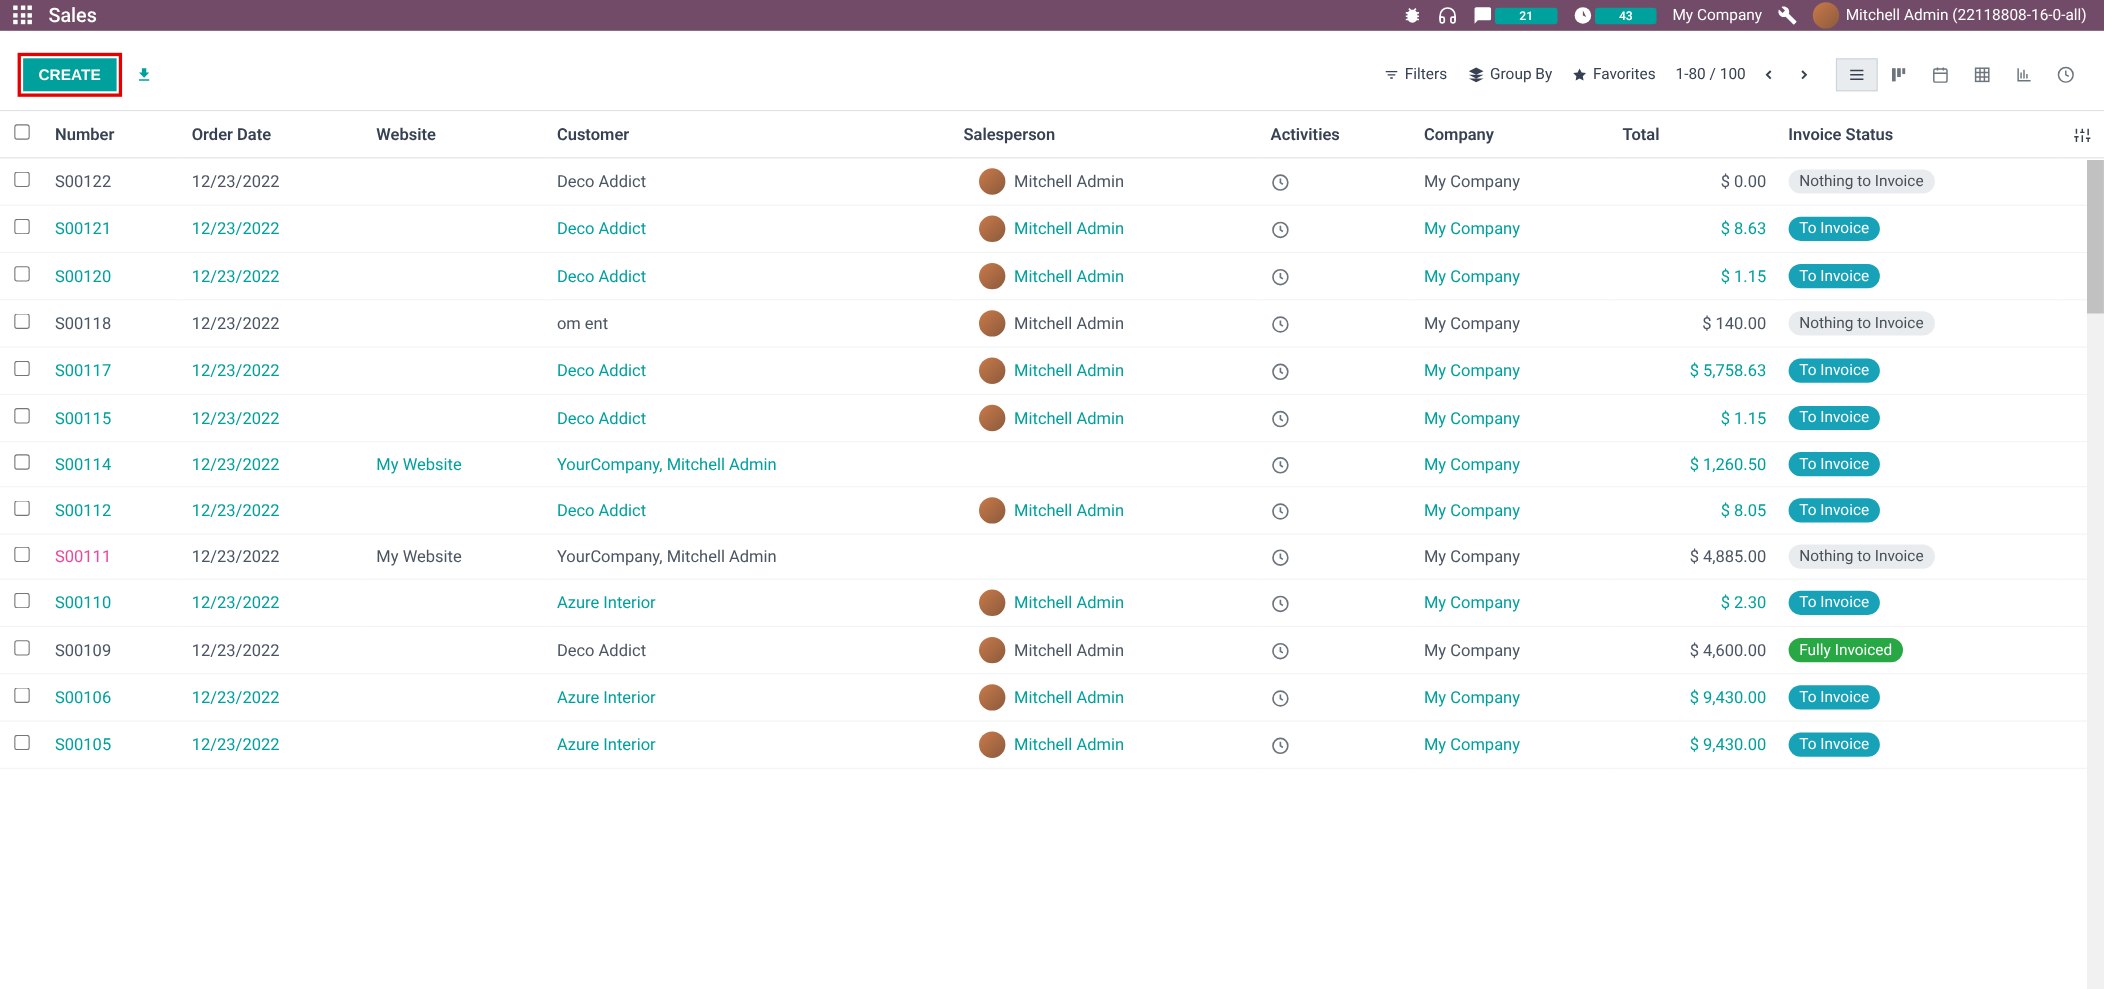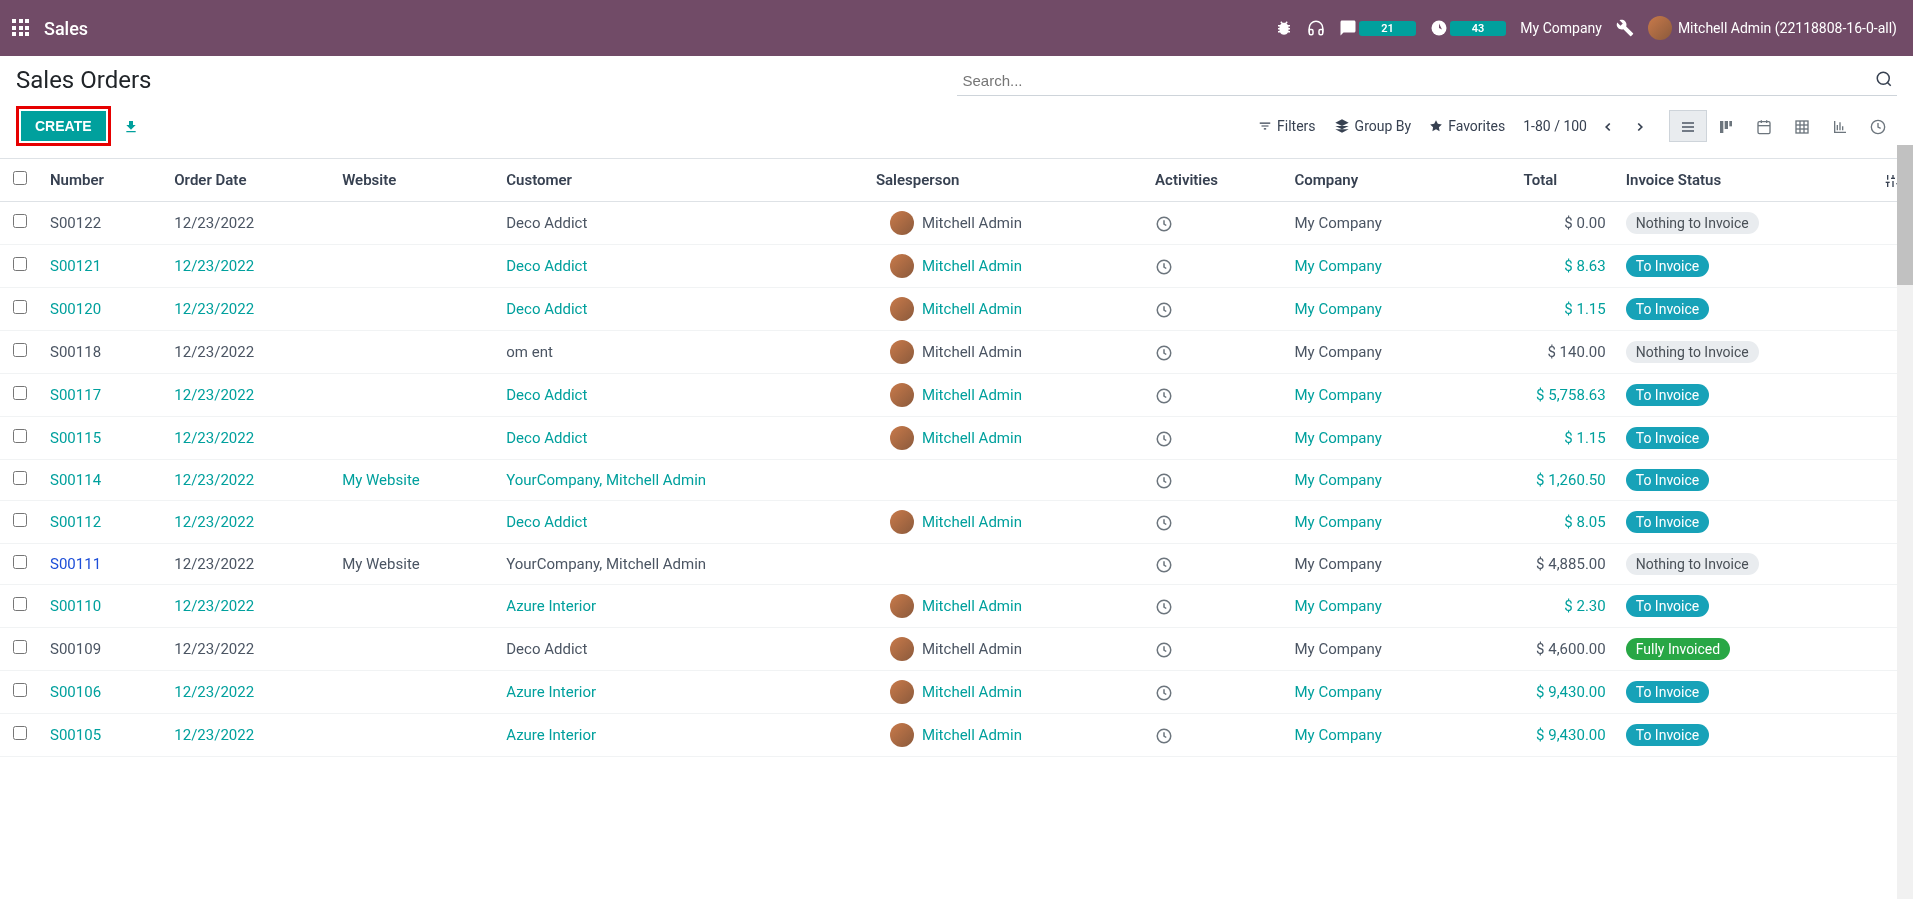--- a/index.html
+++ b/index.html
@@ -1,19 +1,19 @@
 <!DOCTYPE html>
 <html><head>
 <meta charset="utf-8">
 <style>
   * { box-sizing: border-box; margin: 0; padding: 0; }
   body { font-family: -apple-system, BlinkMacSystemFont, "Segoe UI", Roboto, "Helvetica Neue", Arial, sans-serif; font-size: 14px; color: #374151; background: #fff; overflow-x: hidden; }
   
   
-  .navbar { background: #714B67; color: #fff; height: 56px; display: flex; align-items: center; padding: 0 8px; }
+  .navbar { background: #714B67; color: #fff; height: 28px; display: flex; align-items: center; padding: 0 8px; }
   .navbar-left { display: flex; align-items: center; gap: 4px; }
   .apps-icon { width: 18px; height: 18px; display: grid; grid-template-columns: repeat(3,1fr); grid-template-rows: repeat(3,1fr); gap: 2px; margin: 0 10px 0 4px; cursor: pointer; }
   .apps-icon span { background: #fff; width: 4px; height: 4px; }
   .navbar-brand { font-size: 18px; font-weight: 500; color: #fff; margin-right: 16px; }
   .navbar-menu { display: flex; gap: 0; }
   .navbar-menu a { color: #fff; text-decoration: none; padding: 0 14px; font-size: 14px; line-height: 44px; cursor: pointer; }
   .navbar-right { margin-left: auto; display: flex; align-items: center; gap: 14px; padding-right: 8px; }
   .nav-icon { color: #fff; cursor: pointer; display: flex; align-items: center; position: relative; }
   .badge-blue { background: #00A09D; color: #fff; font-size: 11px; padding: 1px 22px; border-radius: 3px; font-weight: 600; margin-left: 2px; }
   .user-avatar { width: 24px; height: 24px; border-radius: 50%; background: linear-gradient(135deg, #c97a4a, #8b5a3c); display: inline-block; margin-right: 6px; vertical-align: middle; }
@@ -39,21 +39,21 @@
   .pager { display: flex; align-items: center; gap: 10px; font-size: 14px; color: #374151; }
   .pager-arrow { cursor: pointer; color: #374151; padding: 0 4px; }
   .view-switcher { display: flex; gap: 0; align-items: center; }
   .view-btn { padding: 6px 10px; cursor: pointer; color: #6c757d; border: 1px solid transparent; }
   .view-btn.active { background: #e9ecef; border: 1px solid #ced4da; color: #374151; }
 
   
   .table-wrap { overflow-x: auto; }
   table { width: 100%; border-collapse: collapse; }
   thead th { text-align: left; padding: 12px 10px; font-weight: 600; color: #374151; border-bottom: 1px solid #dee2e6; font-size: 15px; white-space: nowrap; }
-  thead th.th-total { text-align: center; }
+  thead th.th-total { text-align: left; }
   tbody td { padding: 9px 10px; border-bottom: 1px solid #f1f3f4; font-size: 15px; vertical-align: middle; white-space: nowrap; }
   .checkbox-cell { width: 40px; text-align: center; }
   .checkbox-cell input { cursor: pointer; width: 14px; height: 14px; }
   .link { color: #00A09D; cursor: pointer; }
   .total-cell { text-align: right; font-variant-numeric: tabular-nums; }
   .status-badge { display: inline-block; padding: 3px 10px; border-radius: 12px; font-size: 14px; }
   .status-nothing { background: #e9ecef; color: #495057; }
   .status-toinvoice { background: #17a2b8; color: #fff; }
   .status-fully { background: #28a745; color: #fff; }
   .salesperson-cell { display: flex; align-items: center; gap: 8px; margin-left: 14px; }
@@ -117,32 +117,20 @@
         </svg>
     </div>
     <div class="nav-user">
       <span class="user-avatar"></span>
       <span>Mitchell Admin (22118808-16-0-all)</span>
     </div>
   </div>
 </div>
 
 <div class="control-panel">
-  <div class="cp-row1">
-    <div class="page-title">Sales Orders</div>
-    <div class="search-container">
-      <input class="search-input" placeholder="Search..." style="">
-      <span class="search-icon-right">
-        <svg width="18" height="18" viewBox="0 0 24 24" fill="none" stroke="currentColor" stroke-width="2">
-            <circle cx="11" cy="11" r="8"></circle>
-            <path d="m21 21-4.35-4.35"></path>
-          </svg>
-      </span>
-    </div>
-  </div>
   <div class="cp-row2">
     <span class="create-highlight">
       <button class="btn-create">Create</button>
     </span>
     <span class="import-icon">
       <svg width="16" height="16" viewBox="0 0 24 24" fill="currentColor">
           <path d="M19 9h-4V3H9v6H5l7 7 7-7zM5 18v2h14v-2H5z"></path>
         </svg>
     </span>
     <div class="cp-right">
@@ -415,21 +403,21 @@
                 <circle cx="12" cy="12" r="9"></circle>
                 <polyline points="12 7 12 12 15 14"></polyline>
               </svg></span></td>
           <td><span class="link" style="">My Company</span></td>
           <td class="total-cell"><span class="link" style="">$ 8.05</span></td>
           <td><span class="status-badge status-toinvoice">To Invoice</span></td>
           <td class="gear-cell"></td>
         </tr>
         <tr>
           <td class="checkbox-cell"><input type="checkbox" style=""></td>
-          <td><span class="" style="color:#1d4ed8;">S00111</span></td>
+          <td><span class="" style="color:#ec4899;">S00111</span></td>
           <td><span class="" style="color:#4b5563;">12/23/2022</span></td>
           <td><span class="" style="color:#4b5563;">My Website</span></td>
           <td><span class="" style="color:#4b5563;">YourCompany, Mitchell Admin</span></td>
           <td></td>
           <td><span class="activity-icon"><svg width="18" height="18" viewBox="0 0 24 24" fill="none" stroke="currentColor" stroke-width="2">
                 <circle cx="12" cy="12" r="9"></circle>
                 <polyline points="12 7 12 12 15 14"></polyline>
               </svg></span></td>
           <td><span class="" style="color:#4b5563;">My Company</span></td>
           <td class="total-cell"><span class="" style="color:#4b5563;">$ 4,885.00</span></td>

